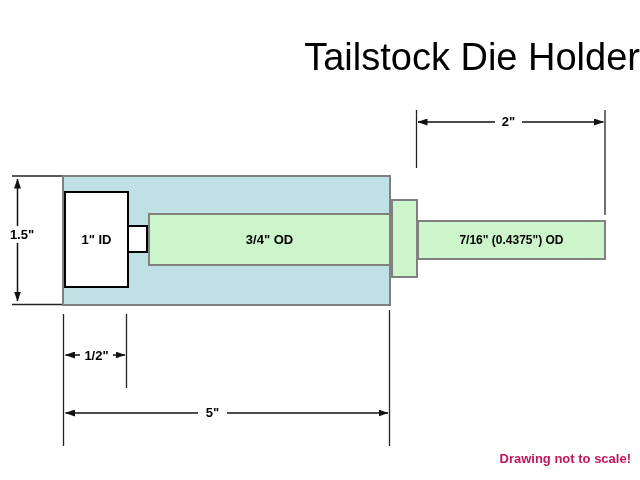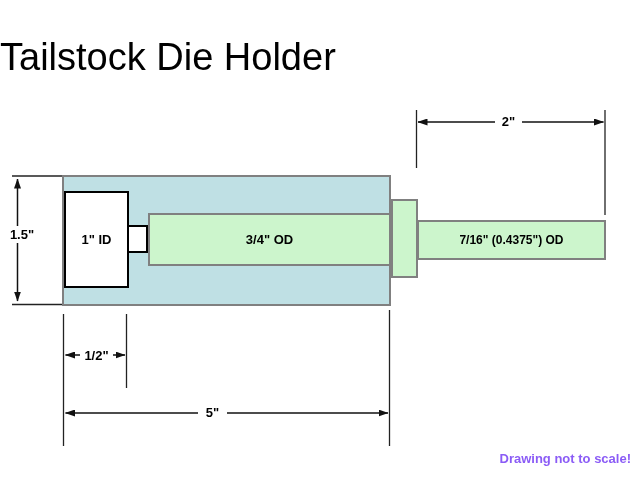--- a/index.html
+++ b/index.html
@@ -7,21 +7,21 @@
   #canvas {
     position: relative;
     width: 640px; height: 480px;
     background: #ffffff;
     font-family: "Liberation Sans", sans-serif;
     overflow: hidden;
   }
   .abs { position: absolute; }
   #title {
     left: 0; top: 36px; width: 640px;
-    text-align: left;
+    text-align: right;
     font-size: 38px;
     font-weight: 500;
     color: #000;
     letter-spacing: 0px;
   }
   .part {
     position: absolute;
     display: flex; align-items: center; justify-content: center;
   }
   .steel  { background: #bfe0e4; border: 2px solid #808080; }
@@ -46,21 +46,21 @@
     font-size: 13px; font-weight: bold; color: #000;
     line-height: 17px; height: 17px;
     white-space: nowrap;
   }
   #dim-height-label        { left: 3px;   top: 226px; width: 38px; }
   #dim-shaft-length-label  { left: 495px; top: 113px; width: 27px; }
   #dim-bore-depth-label    { left: 80px;  top: 347px; width: 33px; }
   #dim-overall-length-label{ left: 198px; top: 404px; width: 29px; }
   #note {
     right: 9px; top: 451px;
-    font-size: 13px; font-weight: bold; color: #8b5cf6;
+    font-size: 13px; font-weight: bold; color: #be185d;
   }
 </style>
 </head>
 <body>
 
 <div id="canvas">
 
   <div id="title" class="abs">Tailstock Die Holder</div>
 
   <div id="body-outline" class="part steel"></div>

